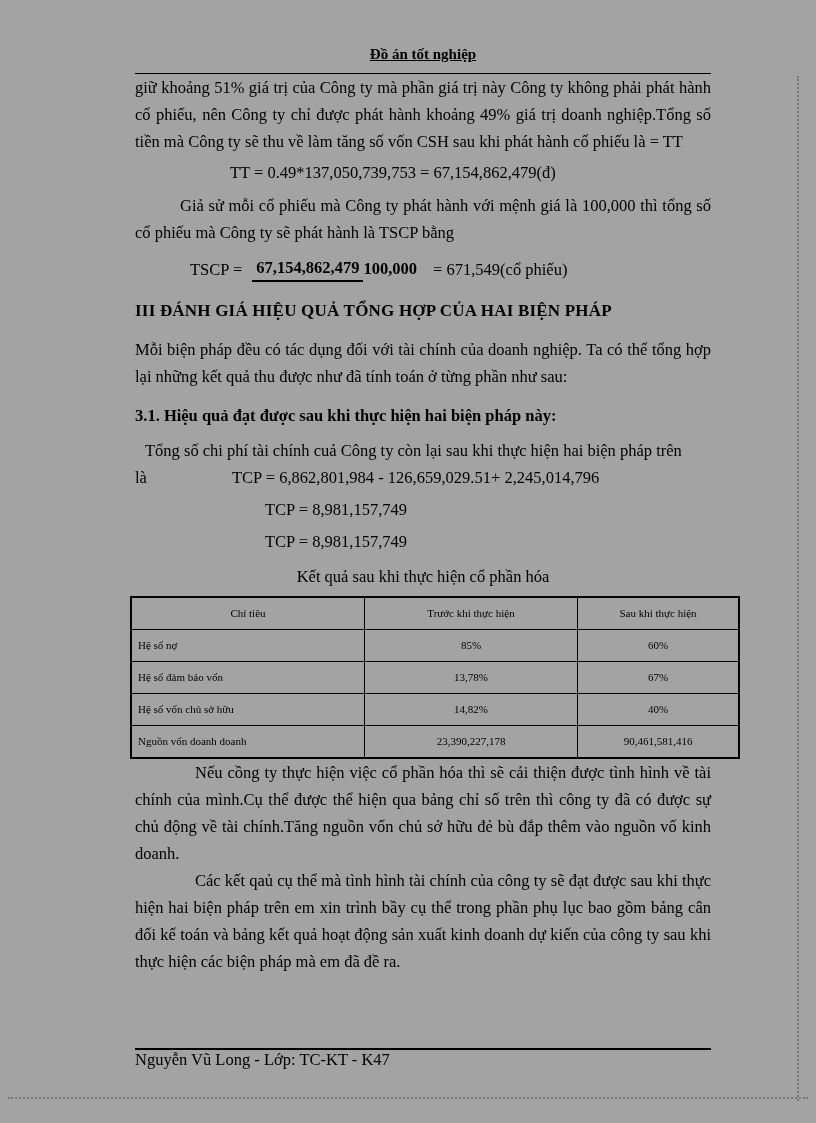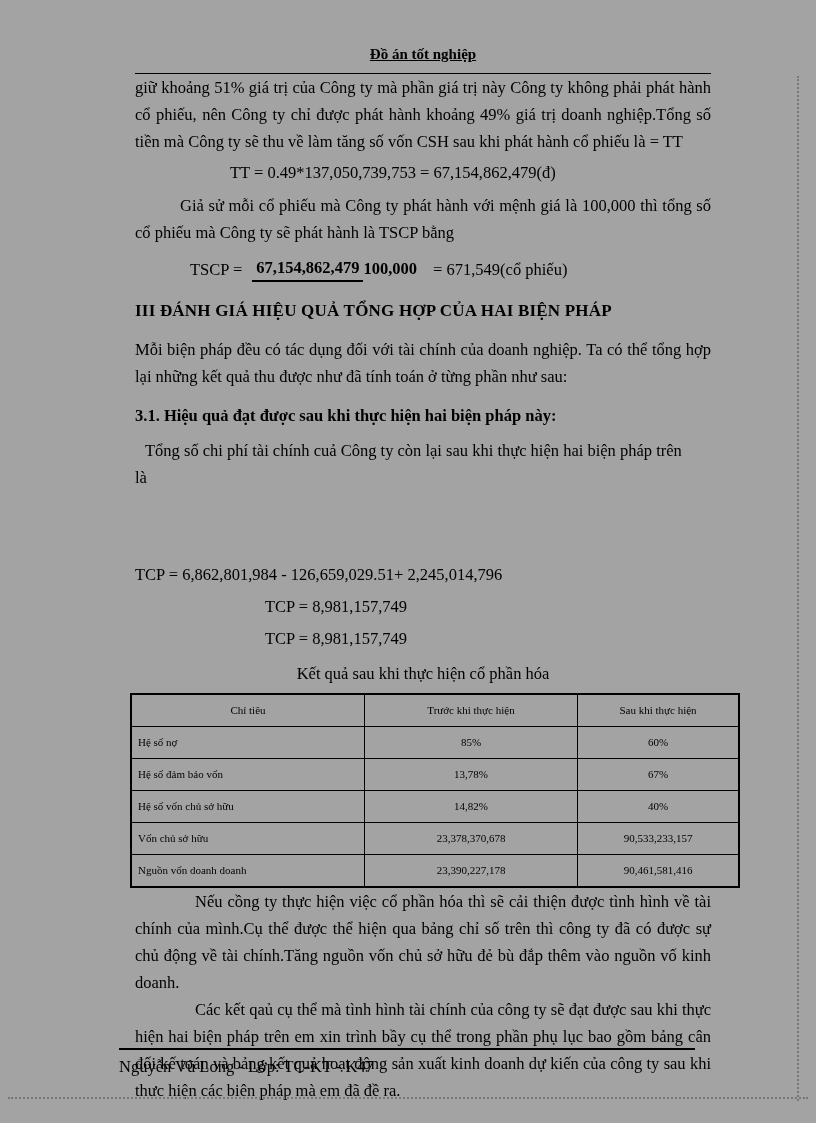--- a/index.html
+++ b/index.html
@@ -66,21 +66,21 @@
   .heading-iii {
     font-weight: bold;
     font-size: 17px;
     margin: 14px 0 12px 0;
     letter-spacing: 0.2px;
   }
   .heading-31 {
     font-weight: bold;
     margin: 12px 0 8px 0;
   }
-  .tcp-split { display: flex; flex-direction: column; }
+  .tcp-split { display: flex; }
   .tcp-split .label { flex: 0 0 97px; }
   .tcp-line {
     padding-left: 130px;
     margin: 5px 0;
   }
   .table-caption {
     text-align: center;
     margin: 8px 0 6px 0;
   }
   table.results {
@@ -96,25 +96,24 @@
     padding: 0 6px;
     font-weight: normal;
   }
   table.results th { text-align: center; }
   td.c-label { text-align: left; padding-left: 8px; width: 220px; }
   td.c-before { text-align: center; width: 200px; }
   td.c-after  { text-align: center; }
   .para-after-table { margin-top: 16px; }
   .doc-footer {
     position: absolute;
-    left: 119px;
+    left: 135px;
     top: 1048px;
     width: 576px;
     border-top: 2px solid #000;
-    padding-top: 7px;
     font-size: 16.5px;
   }
   .edge-dotted-bottom {
     position: absolute;
     left: 8px;
     right: 8px;
     top: 1097px;
     border-top: 2px dotted #777;
   }
   .edge-dotted-right {
@@ -186,25 +185,20 @@
           <td class="c-label">Hệ số đảm bảo vốn</td>
           <td class="c-before">13,78%</td>
           <td class="c-after">67%</td>
         </tr>
         <tr>
           <td class="c-label">Hệ số vốn chủ sở hữu</td>
           <td class="c-before">14,82%</td>
           <td class="c-after">40%</td>
         </tr>
         <tr>
-          <td class="c-label">Vốn chủ sở hữu</td>
-          <td class="c-before">23,378,370,678</td>
-          <td class="c-after">90,533,233,157</td>
-        </tr>
-        <tr>
           <td class="c-label">Nguồn vốn doanh doanh</td>
           <td class="c-before">23,390,227,178</td>
           <td class="c-after">90,461,581,416</td>
         </tr>
       </tbody>
     </table>
 
     <p class="para indent60 para-after-table">Nếu cồng ty thực hiện việc cổ phần hóa thì sẽ cải thiện được tình hình về tài chính của mình.Cụ thể được thể hiện qua bảng chỉ số trên thì công ty đã có được sự chủ động về tài chính.Tăng  nguồn vốn chủ sở hữu đẻ bù đắp thêm vào nguồn vố kinh doanh.</p>
 
     <p class="para indent60 mt">Các kết qaủ cụ thể mà tình hình tài chính của công ty sẽ đạt được sau khi thực hiện hai biện pháp trên em xin trình bầy cụ thể trong phần phụ lục bao gồm bảng cân đối kế toán và bảng kết quả hoạt động sản xuất kinh doanh dự kiến của công ty sau khi thực hiện các biện pháp mà em đã đề ra.</p>

